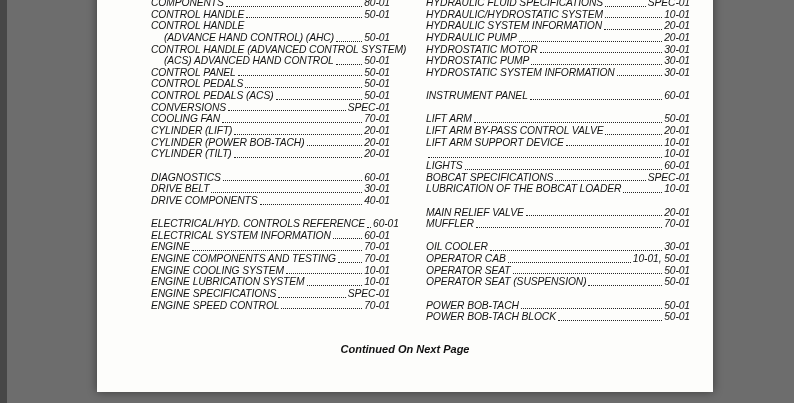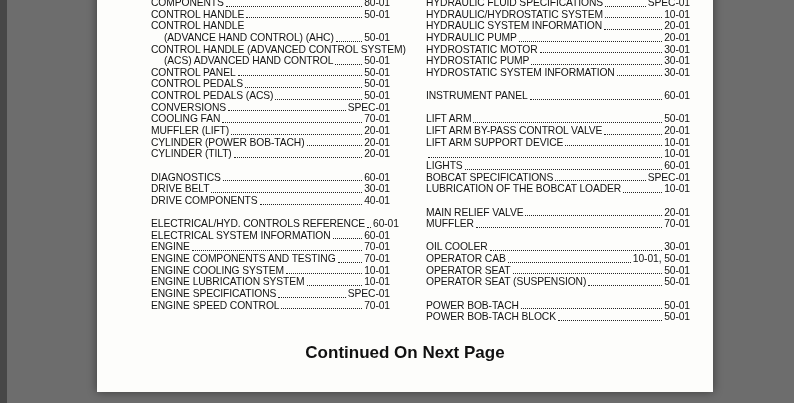--- a/index.html
+++ b/index.html
@@ -3,20 +3,21 @@
 <meta charset="utf-8">
 <style>
   html, body { margin: 0; padding: 0; background: #555; }
   .viewport {
     position: relative;
     width: 794px;
     height: 403px;
     background: #6d6d6d;
     overflow: hidden;
     font-family: "Liberation Sans", "DejaVu Sans", sans-serif;
+    font-style: italic;
   }
   .edge-left {
     position: absolute;
     left: 0; top: 0;
     width: 7px; height: 100%;
     background: #474747;
   }
   .page {
     position: absolute;
     left: 97px;
@@ -50,21 +51,21 @@
   }
   .entry .pagenum { white-space: nowrap; }
   .entry.spacer { height: 11.65px; }
   .footer {
     position: absolute;
     top: 355px;
     left: 0;
     width: 100%;
     text-align: center;
     font-weight: bold;
-    font-size: 17px;
+    font-size: 11px;
     color: #111;
   }
 </style>
 </head>
 <body>
 
 <div class="viewport">
   <div class="edge-left"></div>
   <div class="page">
     <div class="col col-left" id="col-left">
@@ -113,21 +114,21 @@
           <span class="label">CONVERSIONS</span>
           <span class="dots"></span>
           <span class="pagenum">SPEC-01</span>
         </div>
         <div class="entry">
           <span class="label">COOLING FAN</span>
           <span class="dots"></span>
           <span class="pagenum">70-01</span>
         </div>
         <div class="entry">
-          <span class="label">MUFFLER (LIFT)</span>
+          <span class="label">CYLINDER (LIFT)</span>
           <span class="dots"></span>
           <span class="pagenum">20-01</span>
         </div>
         <div class="entry">
           <span class="label">CYLINDER (POWER BOB-TACH)</span>
           <span class="dots"></span>
           <span class="pagenum">20-01</span>
         </div>
         <div class="entry">
           <span class="label">CYLINDER (TILT)</span>

